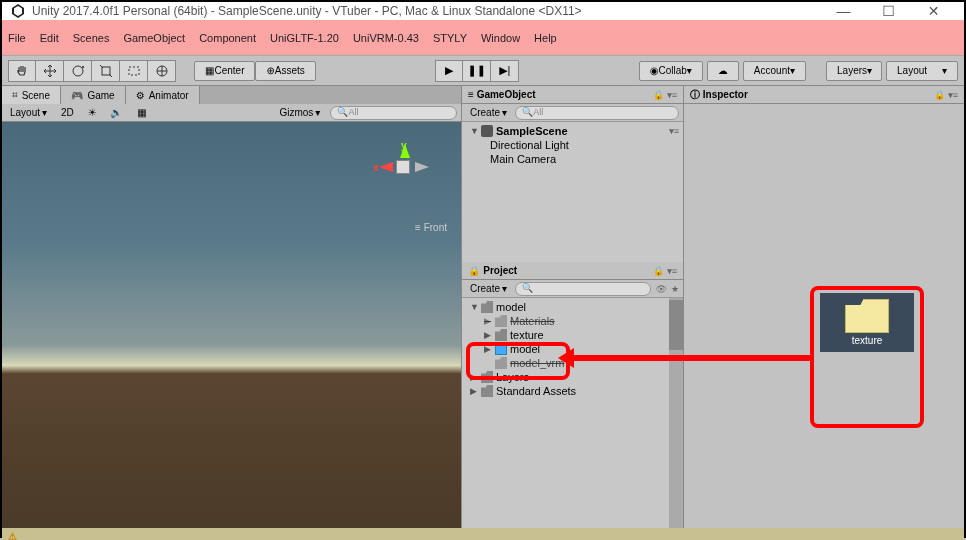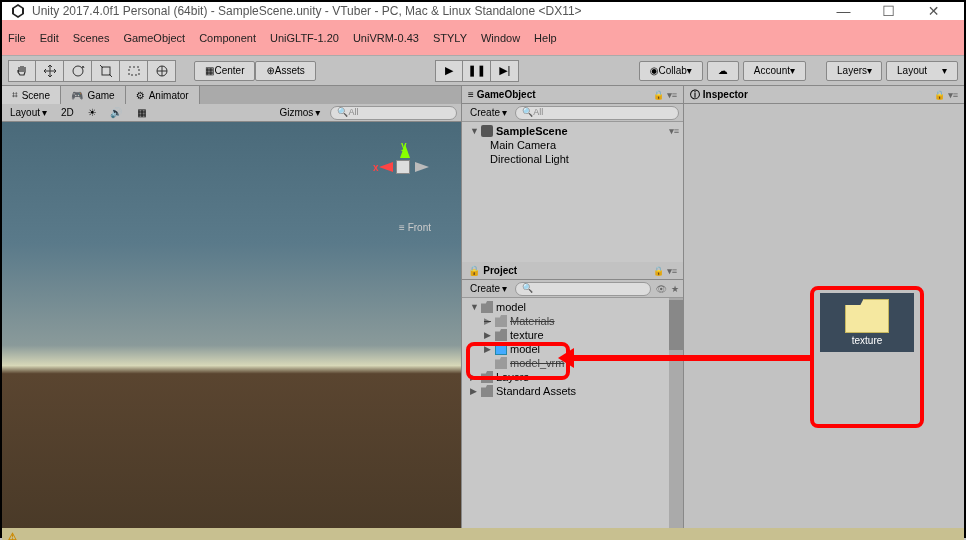--- a/index.html
+++ b/index.html
@@ -25,21 +25,21 @@
 .shade-bar { height: 18px; background: #c2c2c2; display: flex; align-items: center; padding: 0 4px; gap: 6px; font-size: 10px; border-bottom: 1px solid #888; }
 .shade-item { display: flex; align-items: center; gap: 2px; padding: 0 4px; }
 .scene-view { flex: 1; background: linear-gradient(to bottom, #4a6a7a 0%, #5a7a8a 30%, #8a9a9a 55%, #d8d8b8 60%, #5a4530 62%, #4a3a28 100%); position: relative; }
 .gizmo { position: absolute; top: 10px; right: 30px; width: 60px; height: 60px; }
 .gizmo-cube { position: absolute; top: 28px; left: 25px; width: 14px; height: 14px; background: #ddd; border: 1px solid #888; }
 .axis-y { position: absolute; top: 8px; left: 30px; color: #8f0; font-size: 10px; font-weight: bold; }
 .axis-x { position: absolute; top: 30px; left: 2px; color: #f44; font-size: 10px; font-weight: bold; }
 .arrow-y { position: absolute; top: 12px; left: 29px; width: 0; height: 0; border-left: 5px solid transparent; border-right: 5px solid transparent; border-bottom: 14px solid #8f0; }
 .arrow-x { position: absolute; top: 30px; left: 8px; width: 0; height: 0; border-top: 5px solid transparent; border-bottom: 5px solid transparent; border-right: 14px solid #f44; }
 .arrow-z { position: absolute; top: 30px; right: 2px; width: 0; height: 0; border-top: 5px solid transparent; border-bottom: 5px solid transparent; border-left: 14px solid #bbb; }
-.front-label { position: absolute; top: 100px; right: 30px; color: #ccc; font-size: 10px; }
+.front-label { position: absolute; top: 100px; right: 14px; color: #ccc; font-size: 10px; }
 .mid-panel { width: 222px; display: flex; flex-direction: column; border-right: 1px solid #888; }
 .panel-header { height: 18px; background: #c2c2c2; display: flex; align-items: center; padding: 0 6px; font-size: 10px; font-weight: bold; border-bottom: 1px solid #888; }
 .panel-header .lock { margin-left: auto; font-size: 9px; color: #666; }
 .sub-bar { height: 18px; display: flex; align-items: center; padding: 0 4px; gap: 4px; font-size: 10px; background: #c2c2c2; border-bottom: 1px solid #999; }
 .search { flex: 1; height: 14px; border: 1px solid #999; border-radius: 7px; background: #ddd; font-size: 9px; padding: 0 6px; color: #888; }
 .tree { flex: 1; background: #c8c8c8; font-size: 11px; padding: 2px 0; overflow: hidden; }
 .tree-item { padding: 1px 4px 1px 8px; display: flex; align-items: center; gap: 3px; }
 .tree-item.bold { font-weight: bold; }
 .fold { width: 8px; font-size: 9px; color: #555; }
 .icon-sm { width: 12px; height: 12px; display: inline-block; }
@@ -207,22 +207,22 @@
         <div class="shade-item"><span>Create</span> ▾</div>
         <div class="search">🔍<span>All</span></div>
       </div>
       <div class="tree" style="height:140px;flex:none">
         <div class="tree-item bold">
           <span class="fold">▼</span>
           <span class="icon-sm icon-unity"></span>
           <span>SampleScene</span>
           <span class="menu-small" style="margin-left:auto">▾≡</span>
         </div>
+        <div class="tree-item" style="padding-left:28px">Directional Light</div>
         <div class="tree-item" style="padding-left:28px">Main Camera</div>
-        <div class="tree-item" style="padding-left:28px">Directional Light</div>
       </div>
 
       <div class="panel-header">
         <span>🔒</span>&nbsp;<span>Project</span>
         <span class="lock">🔒 ▾≡</span>
       </div>
       <div class="sub-bar">
         <div class="shade-item"><span>Create</span> ▾</div>
         <div class="search">🔍</div>
         <span class="menu-small">👁</span>

